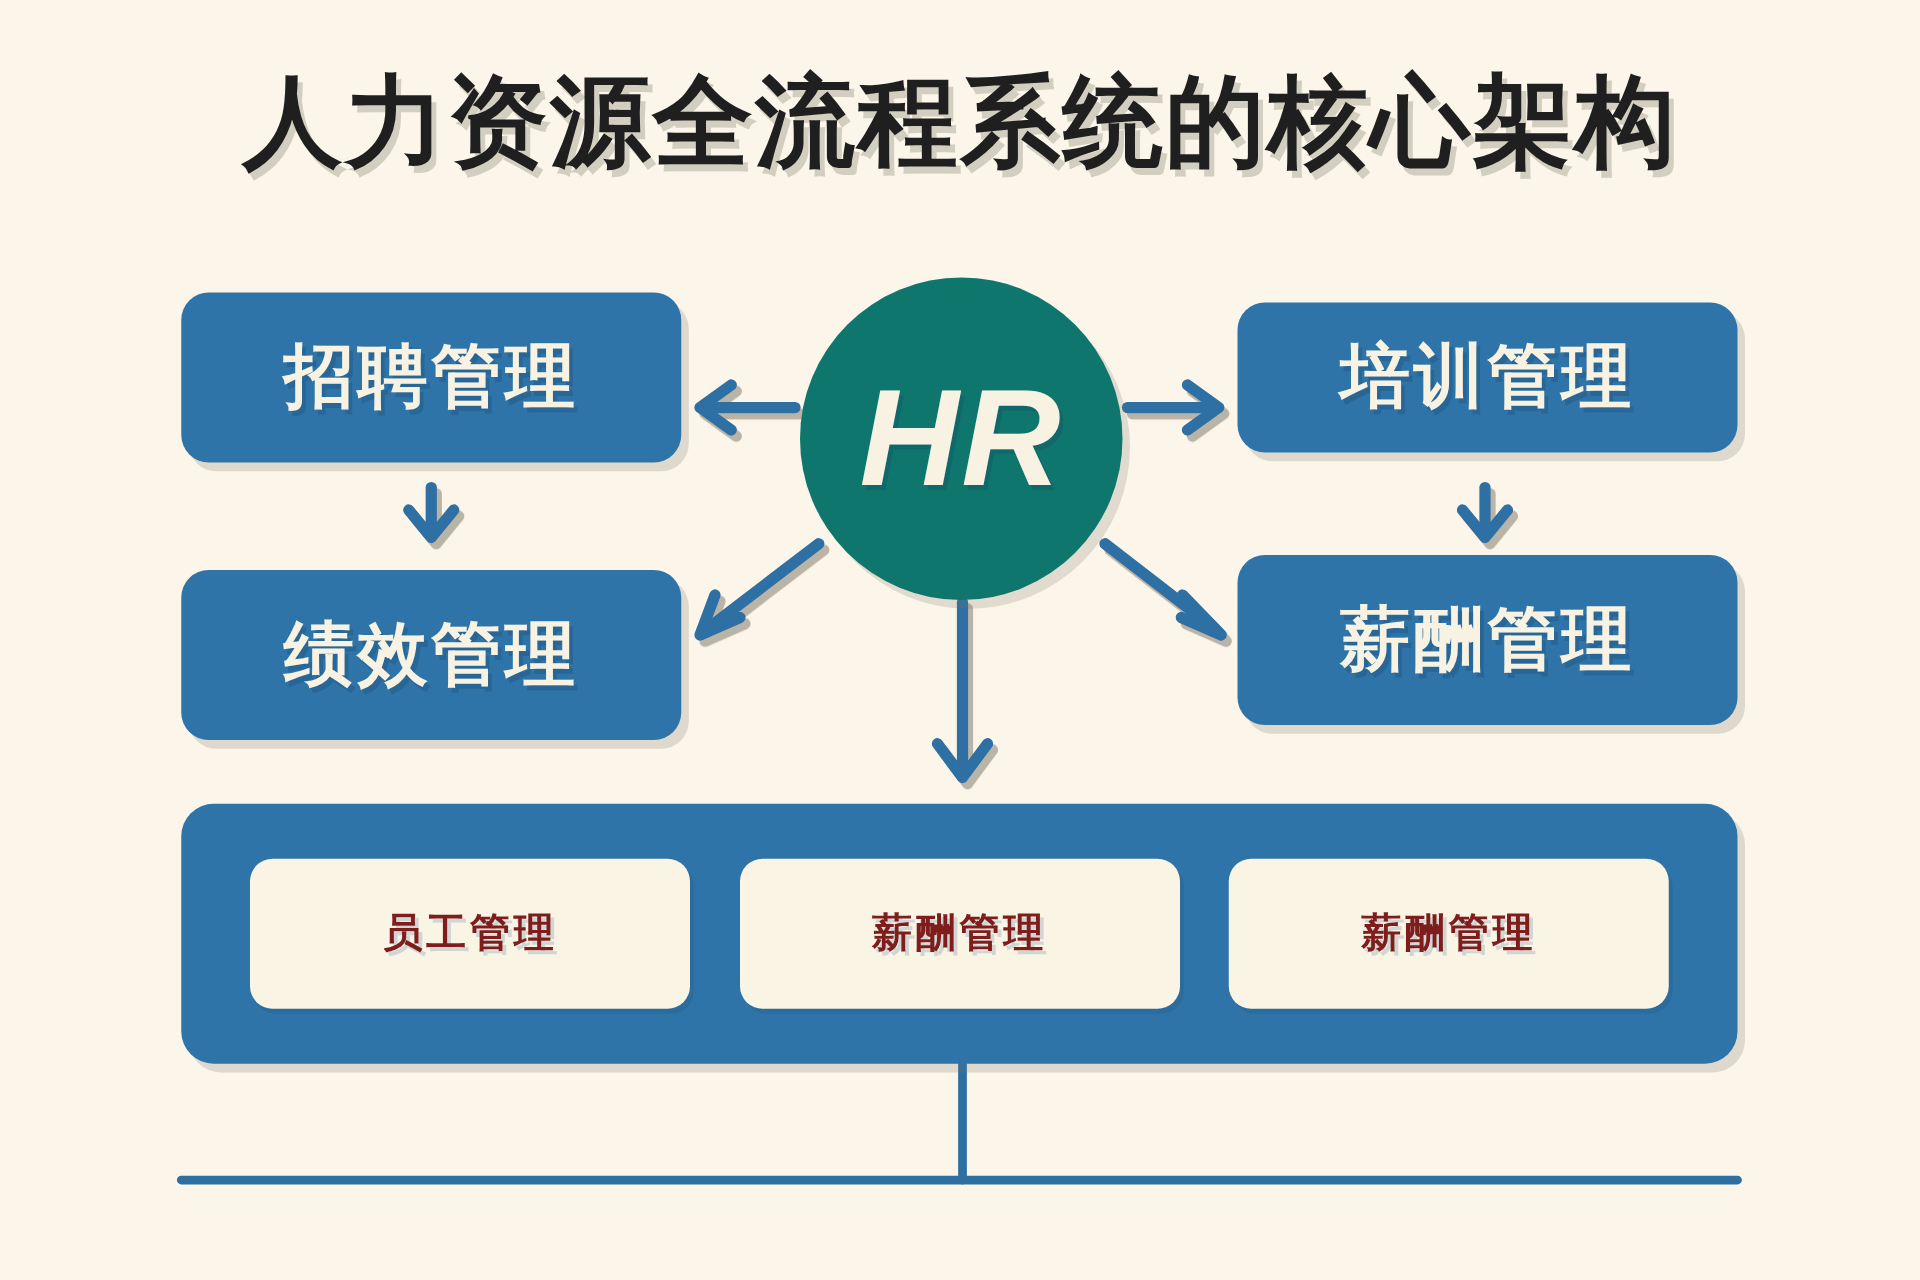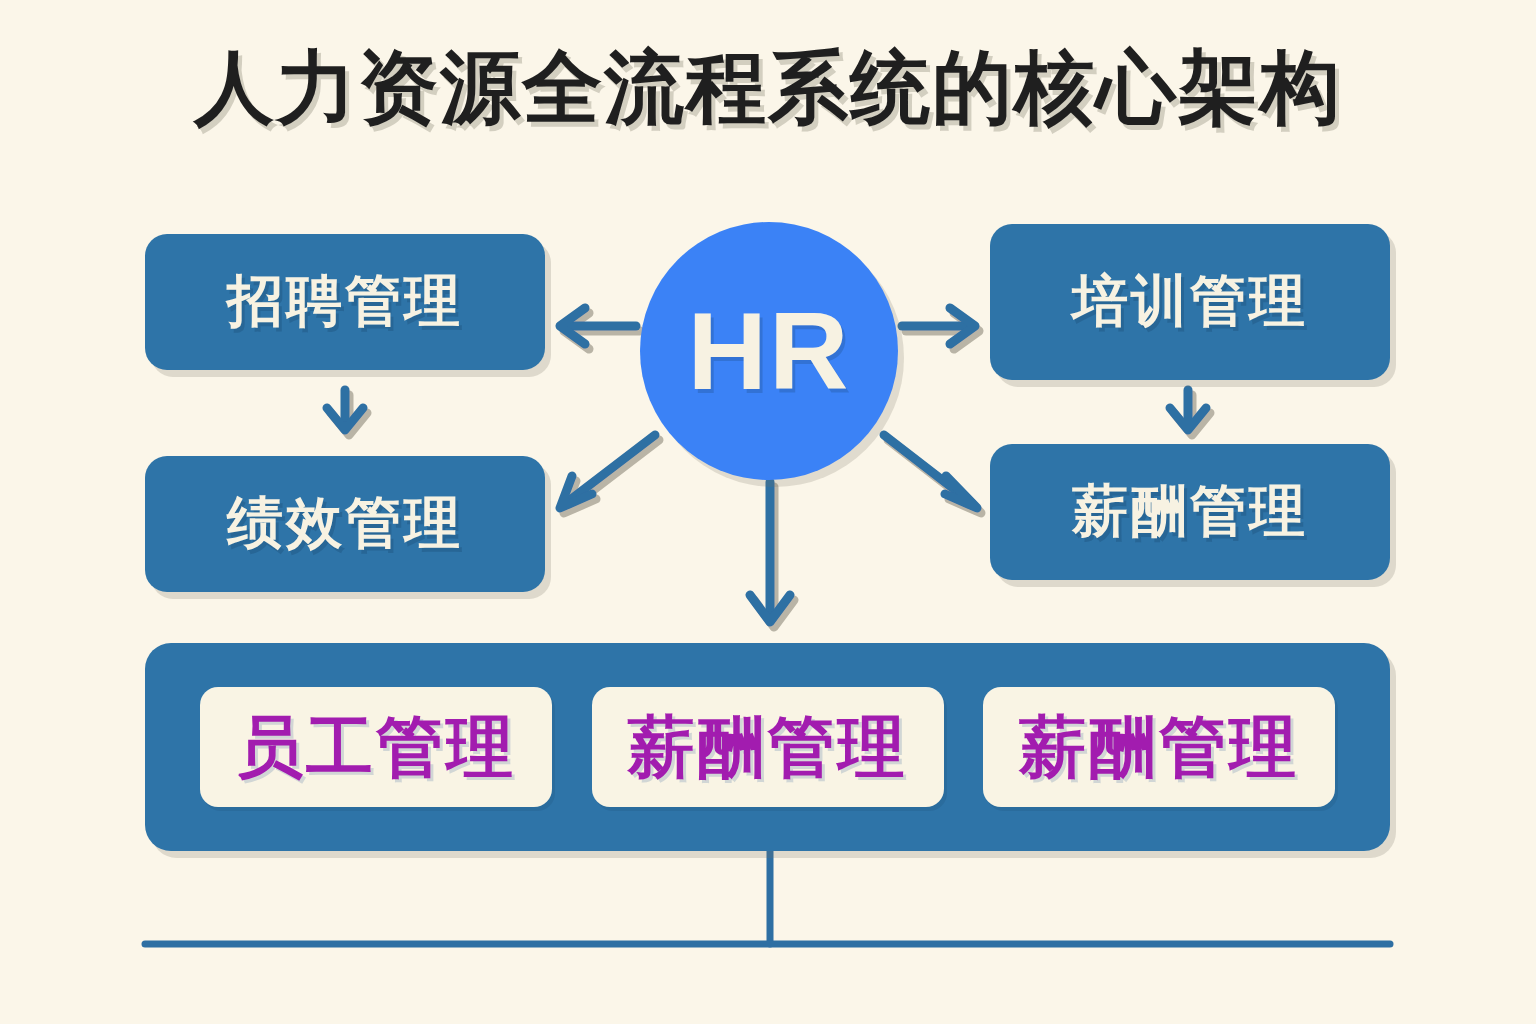--- a/index.html
+++ b/index.html
@@ -15,21 +15,21 @@
   #canvas {
     position: relative;
     width: 1536px;
     height: 1024px;
     background: #FBF6E9;
   }
   
   #page-title {
     position: absolute;
     left: 0;
-    top: 46px;
+    top: 56px;
     width: 1536px;
     text-align: center;
     font-size: 80px;
     font-weight: 700;
     letter-spacing: 2px;
     color: #1F1F1F;
     text-shadow: 4px 5px 0 rgba(120,115,100,0.30);
     white-space: nowrap;
     line-height: 1.05;
   }
@@ -46,36 +46,37 @@
   .blue-box .box-label {
     color: #F7F2E2;
     font-size: 56px;
     font-weight: 700;
     letter-spacing: 3px;
     white-space: nowrap;
     text-shadow: 3px 4px 0 rgba(20,60,95,0.25);
   }
   #box-recruitment { left: 145px; top: 234px; width: 400px; height: 136px; }
   #box-performance { left: 145px; top: 456px; width: 400px; height: 136px; }
-  #box-training    { left: 990px; top: 224px; width: 400px; height: 156px; }
+  #box-training    { left: 990px; top: 242px; width: 400px; height: 120px; }
   #box-compensation{ left: 990px; top: 444px; width: 400px; height: 136px; }
 
   
   #hr-circle {
     position: absolute;
     left: 640px;
     top: 222px;
     width: 258px;
     height: 258px;
     border-radius: 50%;
-    background: #3b82f6;
+    background: #0f766e;
     display: flex;
     align-items: center;
     justify-content: center;
     box-shadow: 6px 7px 0 rgba(120,115,100,0.20);
+    font-style: italic;
   }
   #hr-circle .hr-text {
     color: #F7F2E2;
     font-size: 110px;
     font-weight: 700;
     letter-spacing: 2px;
     line-height: 1;
     text-shadow: 3px 4px 0 rgba(20,60,95,0.22);
   }
 
@@ -99,22 +100,22 @@
     background: #F9F4E4;
     border-radius: 18px;
     width: 352px;
     height: 120px;
     display: flex;
     align-items: center;
     justify-content: center;
     box-shadow: 3px 4px 0 rgba(25,70,110,0.18);
   }
   .inner-box .box-label {
-    color: #a21caf;
-    font-size: 67px;
+    color: #7f1d1d;
+    font-size: 32px;
     font-weight: 700;
     letter-spacing: 3px;
     white-space: nowrap;
     text-shadow: 3px 3px 0 rgba(150,170,190,0.40);
   }
 
   
   #connectors {
     position: absolute;
     left: 0;

